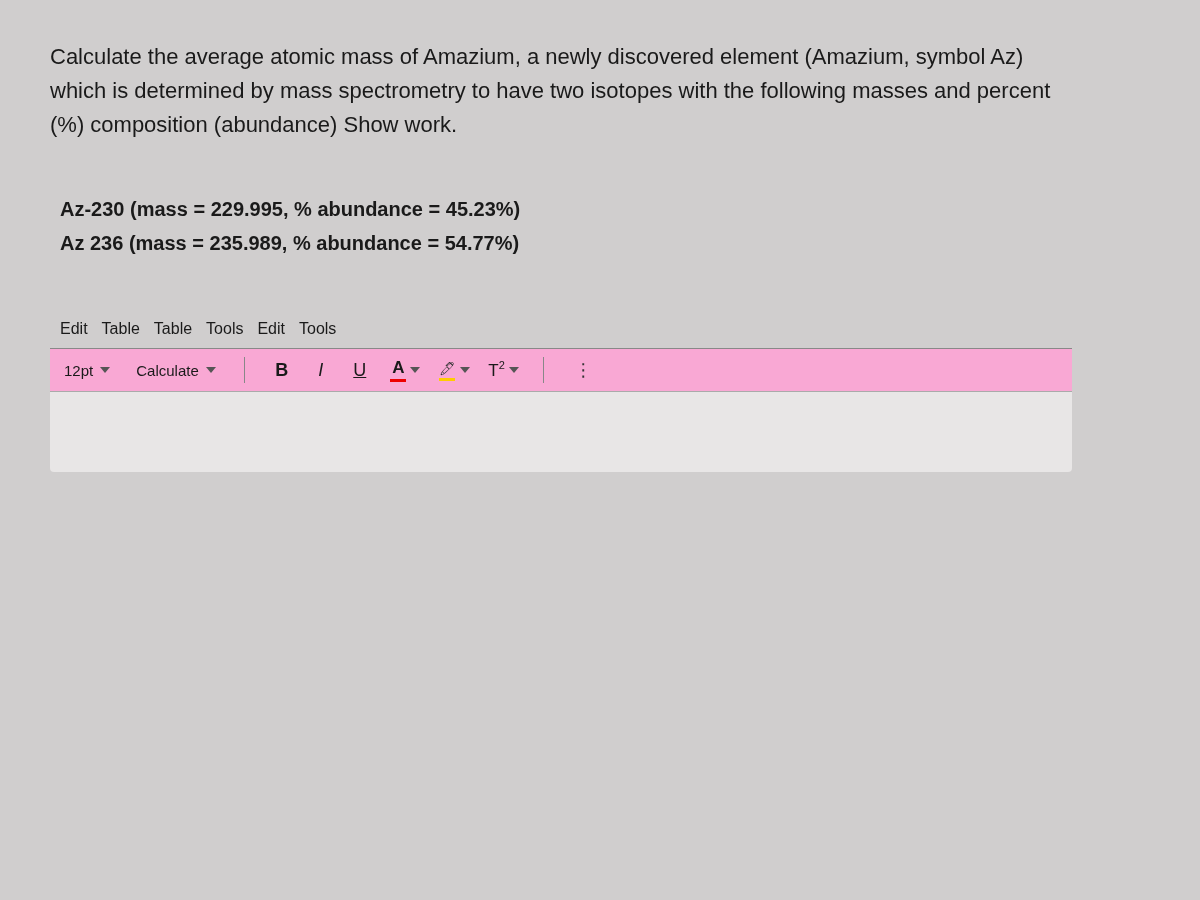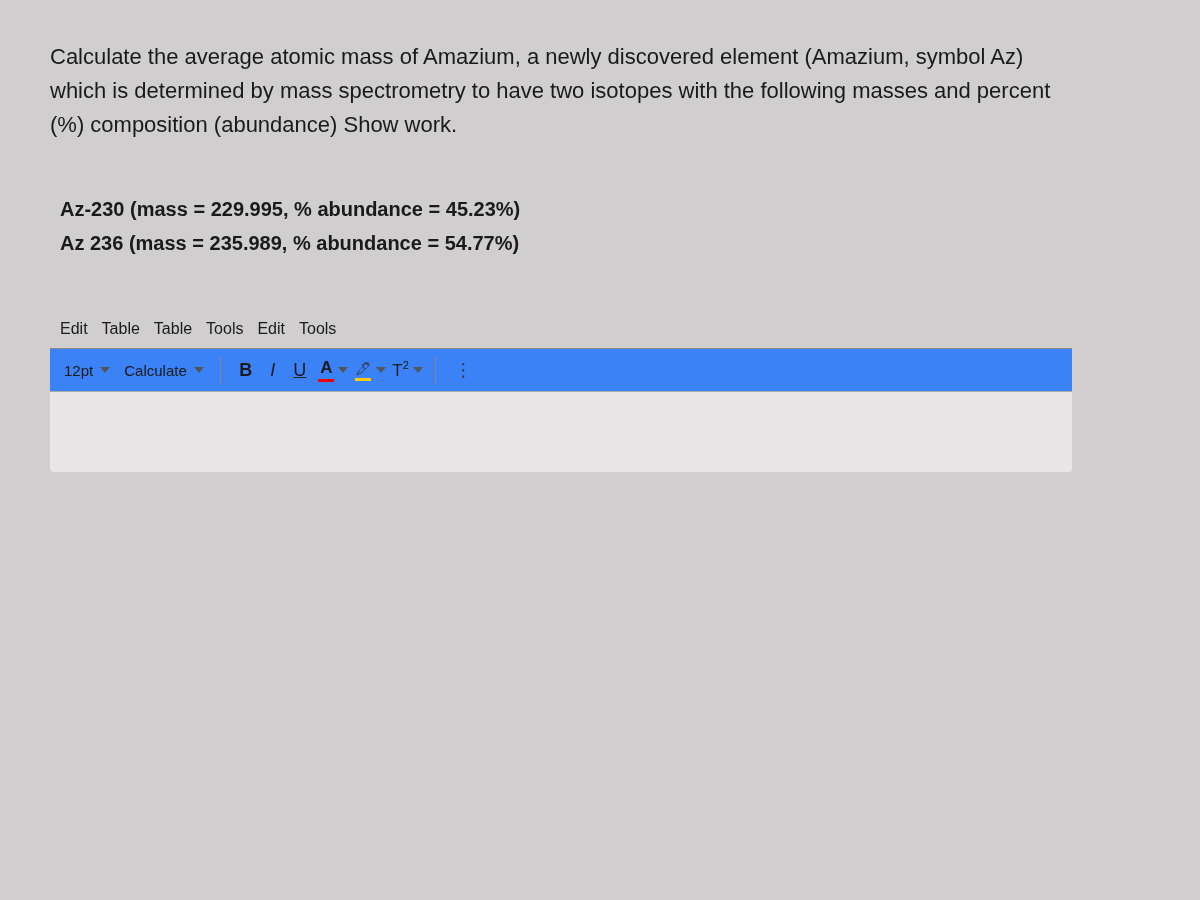--- a/index.html
+++ b/index.html
@@ -67,22 +67,22 @@
       font-weight: 400;
     }
 
     .toolbar {
       display: flex;
       flex-direction: row;
       align-items: center;
       padding: 8px 10px;
       border-top: 1.5px solid #888;
       border-bottom: 1px solid #aaa;
-      gap: 6px;
-      background-color: #3b82f6;
+      gap: 18px;
+      background-color: #f9a8d4;
     }
 
     .toolbar-select {
       font-size: 15px;
       color: #1a1a1a;
       display: flex;
       align-items: center;
       gap: 4px;
       cursor: pointer;
       padding: 2px 4px;

